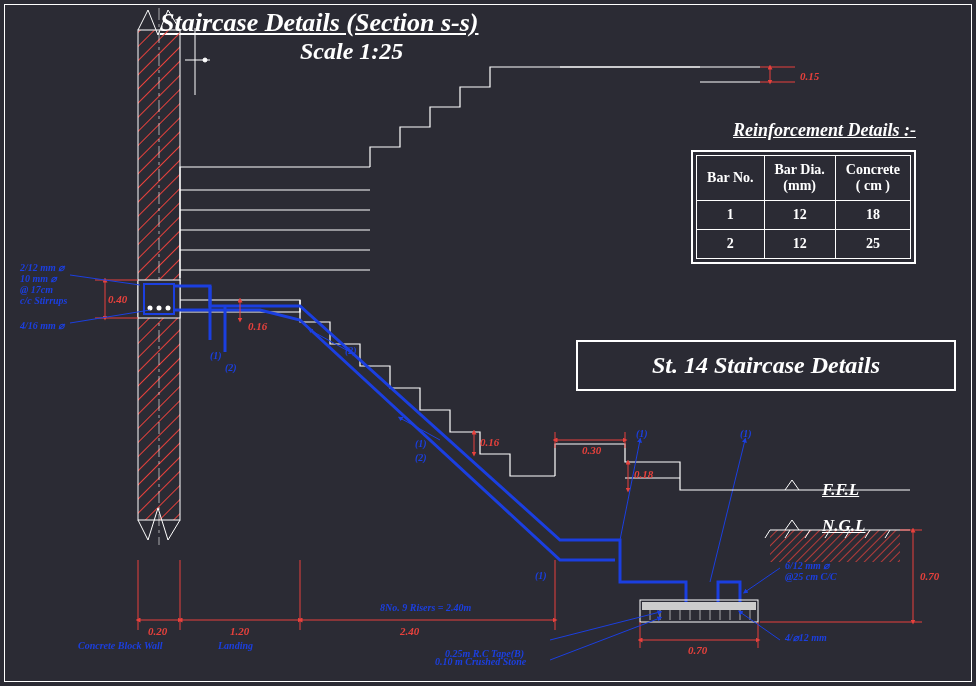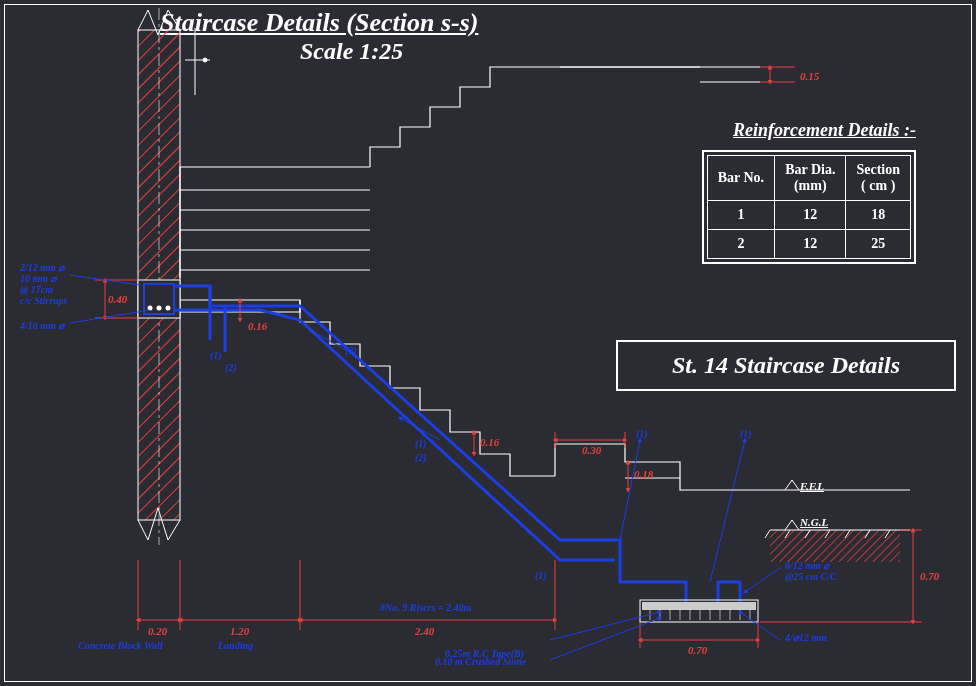--- a/index.html
+++ b/index.html
@@ -33,21 +33,21 @@
     font-weight: bold;
   }
   .title1 .underline { text-decoration: underline; }
   .title2 {
     left: 300px; top: 38px;
     font-size: 24px;
     font-weight: bold;
   }
   .box-title {
     right: 20px; top: 340px;
-    width: 340px;
+    width: 380px;
     background: var(--bg);
     border: 2px solid var(--white);
     text-align: center;
     font-style: italic;
     font-weight: bold;
     font-size: 24px;
     padding: 10px 8px;
   }
   .reinf-title {
     right: 60px; top: 120px;
@@ -67,21 +67,21 @@
   .reinf-table th, .reinf-table td {
     border: 1px solid var(--white);
     padding: 6px 10px;
     font-size: 14px;
     font-weight: bold;
     text-align: center;
     color: var(--white);
   }
   .dim-red { color: var(--red); font-size: 11px; font-weight: bold; }
   .dim-blue { color: var(--blue); font-size: 10px; font-weight: bold; }
-  .lbl-white { color: var(--white); font-size: 11px; }
+  .lbl-white { color: var(--white); font-size: 17px; margin-left: 22px; }
   svg { position: absolute; inset: 0; width: 976px; height: 686px; }
 </style>
 </head>
 <body>
 
 <div class="frame"></div>
 
 <div class="abs title1">
   <span class="underline">Staircase Details (Section s-s)</span>
 </div>
@@ -91,21 +91,21 @@
 <div class="abs reinf-title">Reinforcement Details :-</div>
 <div class="reinf-table">
   <table>
     <tbody>
         <tr>
       <th>Bar No.</th>
       <th>
         <span>Bar Dia.</span><br><span>(mm)</span>
       </th>
       <th>
-        <span>Section</span><br><span>( cm )</span>
+        <span>Concrete</span><br><span>( cm )</span>
       </th>
     </tr>
     <tr>
       <td>1</td>
       <td>12</td>
       <td>18</td>
     </tr>
     <tr>
       <td>2</td>
       <td>12</td>
@@ -277,21 +277,21 @@
 </svg>
 
 <div class="abs dim-red" style="left:800px; top:70px">0.15</div>
 <div class="abs dim-red" style="left:108px; top:293px">0.40</div>
 <div class="abs dim-red" style="left:248px; top:320px">0.16</div>
 <div class="abs dim-red" style="left:480px; top:436px">0.16</div>
 <div class="abs dim-red" style="left:582px; top:444px">0.30</div>
 <div class="abs dim-red" style="left:634px; top:468px">0.18</div>
 <div class="abs dim-red" style="left:148px; top:625px">0.20</div>
 <div class="abs dim-red" style="left:230px; top:625px">1.20</div>
-<div class="abs dim-red" style="left:415px; top:625px">2.40</div>
+<div class="abs dim-red" style="left:400px; top:625px">2.40</div>
 <div class="abs dim-red" style="left:688px; top:644px">0.70</div>
 <div class="abs dim-red" style="left:920px; top:570px">0.70</div>
 
 <div class="abs lbl-white" style="left:800px; top:480px; font-weight:bold; text-decoration:underline">F.F.L</div>
 <div class="abs lbl-white" style="left:800px; top:516px; font-weight:bold; text-decoration:underline">N.G.L</div>
 
 <div class="abs dim-blue" style="left:78px; top:640px">Concrete Block Wall</div>
 <div class="abs dim-blue" style="left:218px; top:640px">Landing</div>
 <div class="abs dim-blue" style="left:380px; top:602px">8No. 9 Risers = 2.40m</div>
 <div class="abs dim-blue" style="left:445px; top:648px">0.25m R.C Tape(B)</div>

